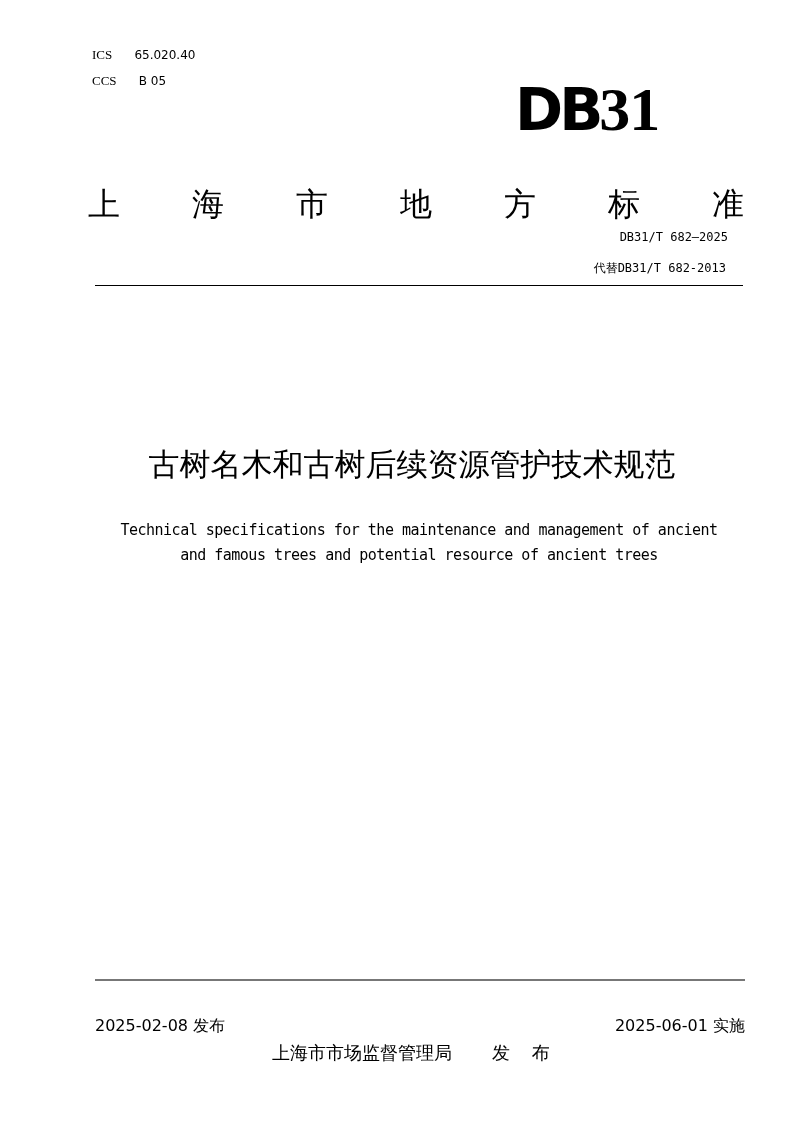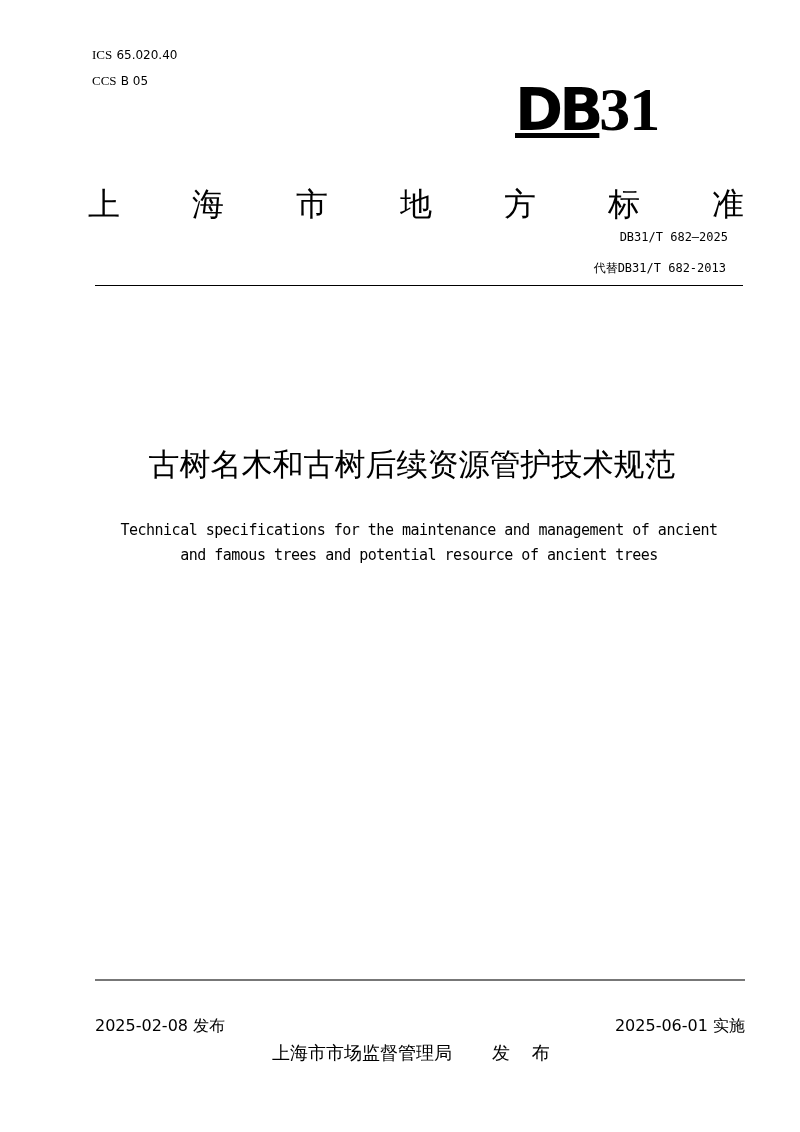--- a/index.html
+++ b/index.html
@@ -1,24 +1,24 @@
 <!DOCTYPE html>
 <html><head>
 <meta charset="utf-8">
 <style>
   html, body { margin:0; padding:0; background:#fff; }
   body { width:800px; height:1132px; position:relative; overflow:hidden; color:#000;
          font-family:"DejaVu Sans", sans-serif; }
   .abs { position:absolute; }
   .code-line { left:92px; font-size:13px; white-space:nowrap; }
-  .code-line .lbl { font-family:"Liberation Serif", serif; font-size:13px; margin-right:0; }
+  .code-line .lbl { font-family:"Liberation Serif", serif; font-size:13px; margin-right:18px; }
   .code-line .val { font-family:"DejaVu Sans", sans-serif; font-size:12px; }
   .db31 { left:515px; top:78px; font-family:"Liberation Serif", serif; font-weight:bold;
           font-size:62px; line-height:62px; letter-spacing:-1px; }
-  .db31 .db { font-family:"DejaVu Sans", sans-serif; font-weight:bold; font-size:58px; letter-spacing:-4px;text-decoration:underline; }
+  .db31 .db { font-family:"DejaVu Sans", sans-serif; font-weight:bold; font-size:58px; letter-spacing:-4px; }
   .std-type { left:88px; top:184px; width:656px; display:flex; justify-content:space-between;
               font-size:32px; line-height:40px; }
   .std-no { right:72px; top:230px; font-size:12px; font-family:"DejaVu Sans Mono", monospace; }
   .replace { right:74px; top:260px; font-size:12px; font-family:"DejaVu Sans Mono", monospace; }
   .hr { left:95px; width:648px; height:1px; background:#000; }
   .title-zh { left:12px; width:800px; top:444px; text-align:center; font-size:31px; line-height:40px; }
   .title-en { left:0; width:838px; top:518px; text-align:center; font-size:15px; line-height:25px;
               font-family:"DejaVu Sans Mono", monospace; letter-spacing:-0.5px; }
   .date-row { left:95px; width:650px; top:1016px; display:flex; justify-content:space-between;
               font-size:16px; line-height:20px; }

